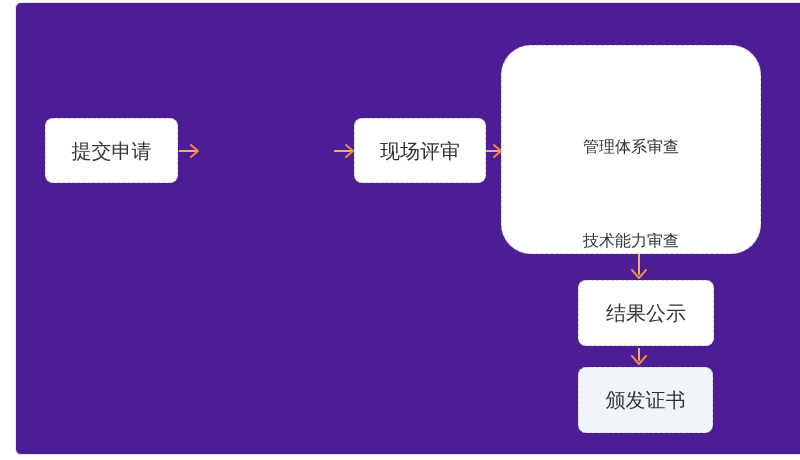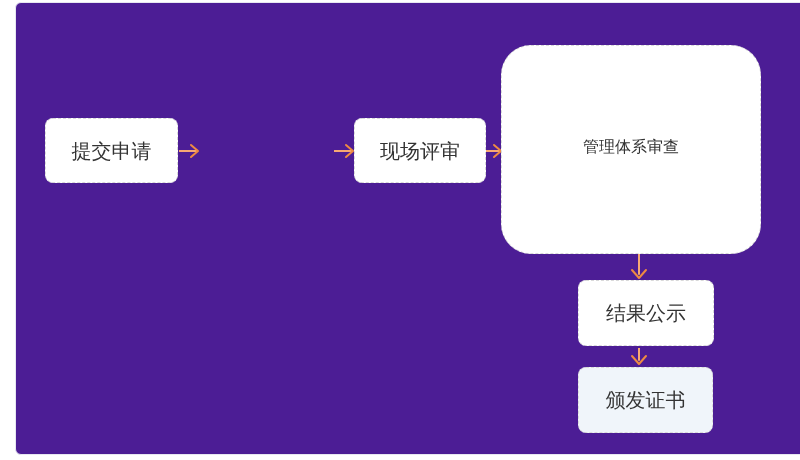--- a/index.html
+++ b/index.html
@@ -105,20 +105,21 @@
     <span>现场评审</span>
   </div>
 
   <svg class="arrow arrow-a3" width="18" height="24" viewBox="0 0 18 24">
     <line class="arrow-line" x1="0" y1="12" x2="14" y2="12"></line>
     <polyline class="arrow-head" points="8,6 15,12 8,18"></polyline>
   </svg>
 
   <div class="node plain node-audit">
     <div class="audit-label audit-label-top">管理体系审查</div>
+    <div class="audit-label audit-label-bottom">技术能力审查</div>
   </div>
 
   <svg class="arrow arrow-d1" width="24" height="26" viewBox="0 0 24 26">
     <line class="arrow-line" x1="12" y1="0" x2="12" y2="20"></line>
     <polyline class="arrow-head" points="5,16 12,24 19,16"></polyline>
   </svg>
 
   <div class="node plain node-result">
     <span>结果公示</span>
   </div>

